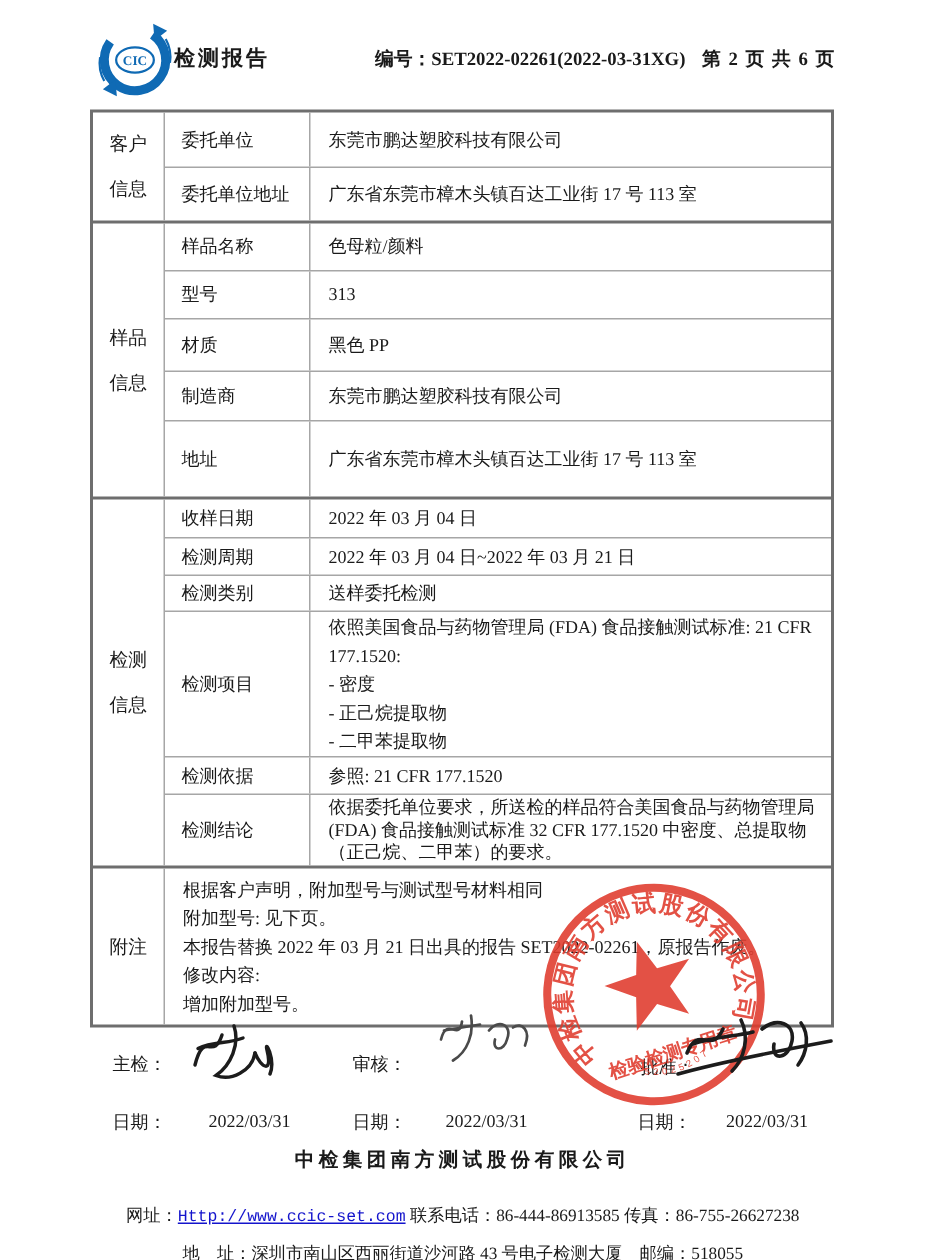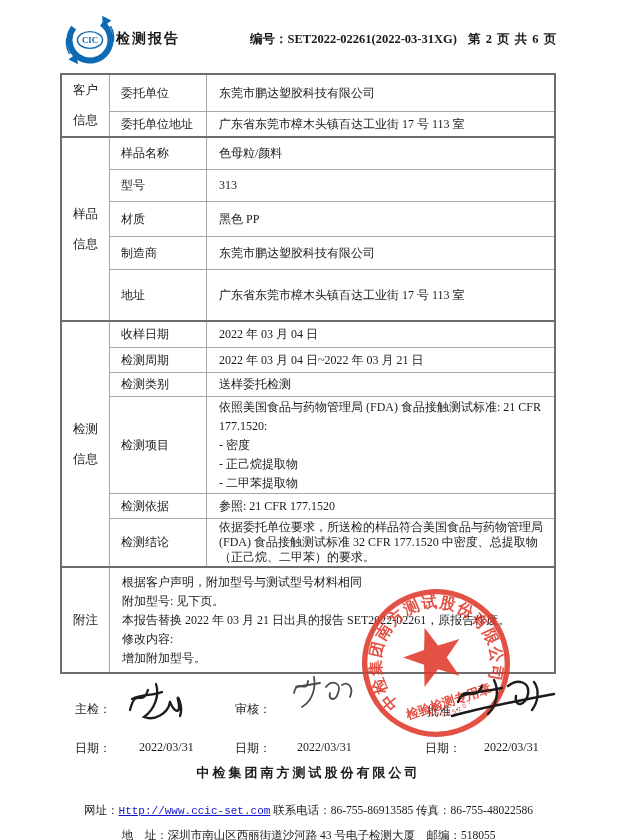--- a/index.html
+++ b/index.html
@@ -66,21 +66,21 @@
   <div class="section">
     <div class="cat">
       <span>客户</span>
       <span>信息</span>
     </div>
     <div class="rows">
       <div class="row" style="height:36px">
         <div class="lbl">委托单位</div>
         <div class="val">东莞市鹏达塑胶科技有限公司</div>
       </div>
-      <div class="row" style="height:25px">
+      <div class="row" style="height:36px">
         <div class="lbl">委托单位地址</div>
         <div class="val">广东省东莞市樟木头镇百达工业街 17 号 113 室</div>
       </div>
     </div>
   </div>
 
   <div class="section">
     <div class="cat">
       <span>样品</span>
       <span>信息</span>
@@ -214,14 +214,14 @@
     <text x="80" y="126" text-anchor="middle" font-size="13" font-weight="bold" fill="#e03a2c" font-family="Liberation Serif, DejaVu Serif, serif">检验检测专用章</text>
     <text font-size="6.5" fill="#e03a2c" letter-spacing="2.5" font-family="Liberation Sans, sans-serif">
       <textPath href="#arcBottom" startOffset="8">52025207</textPath>
     </text>
   </g>
 </svg>
 
 <div class="ftr ftr-company">中检集团南方测试股份有限公司</div>
 <div class="ftr ftr-line">地　址：深圳市南山区西丽街道沙河路 43 号电子检测大厦　邮编：518055</div>
 <div class="ftr ftr-line2">
-  <span>网址：</span><a class="ftr-link" href="#">Http://www.ccic-set.com</a><span> 联系电话：86-755-86913585 传真：86-755-48022586</span>
+  <span>网址：</span><a class="ftr-link" href="#">Http://www.ccic-set.com</a><span> 联系电话：86-444-86913585 传真：86-755-26627238</span>
 </div>
 
 </body></html>

